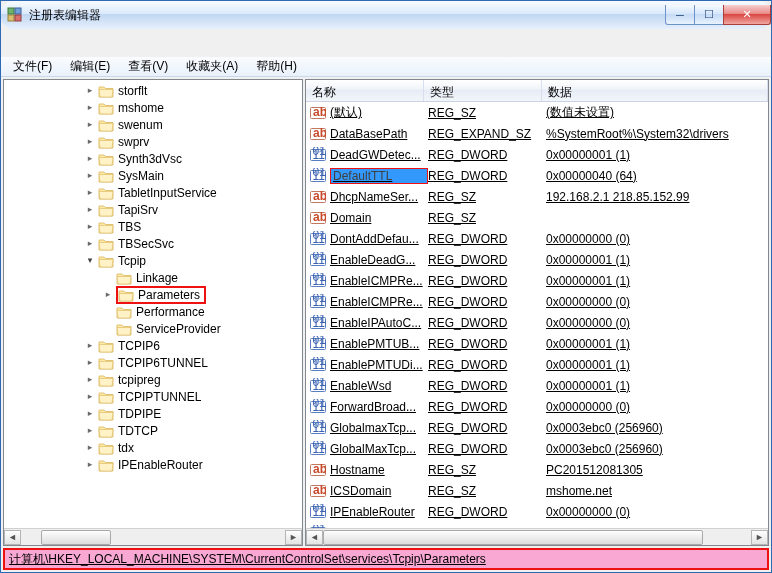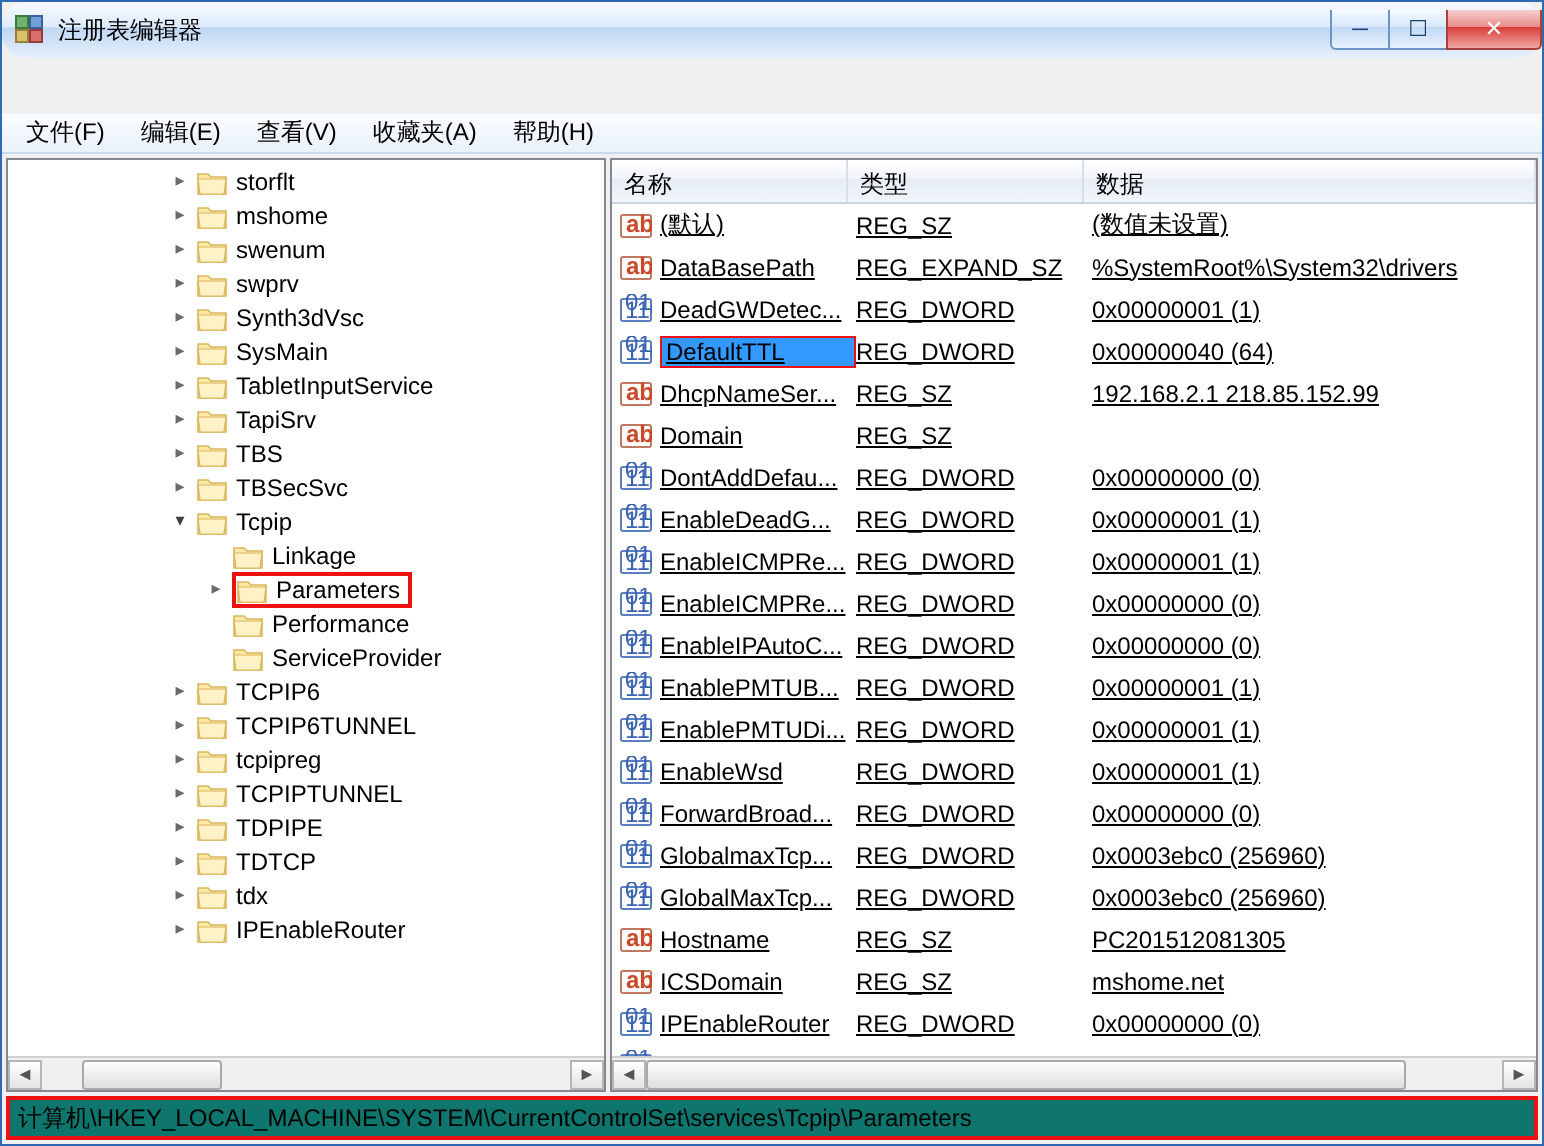--- a/index.html
+++ b/index.html
@@ -37,22 +37,22 @@
   .col-type { width: 118px; }
   .col-data { flex: 1; }
   .listbody { flex: 1; overflow: hidden; }
   .lrow { display:flex; align-items:center; height: 21px; padding-left: 4px; text-decoration: underline; }
   .lrow .ic { width:16px; height:16px; margin-right: 4px; flex:0 0 16px; }
   .lrow .c { overflow:hidden; text-overflow:ellipsis; white-space:nowrap; padding-right:4px; }
   .lrow .c.n { width: 98px; }
   .lrow .c.t { width: 118px; }
   .lrow .c.d { flex:1; }
   .lrow.sel { }
-  .lrow.sel .c.n { background: #3399ff; color: #000000; border:1px solid #e11; padding-left:2px; }
-  .statusbar { height: 22px; margin: 0 2px 2px 2px; border: 2px solid #e11; display:flex; align-items:center; padding: 0 4px; background: #0f766e; color:#000; }
+  .lrow.sel .c.n { background: #3399ff; color: #404040; border:1px solid #e11; padding-left:2px; }
+  .statusbar { height: 22px; margin: 0 2px 2px 2px; border: 2px solid #e11; display:flex; align-items:center; padding: 0 4px; background: #f9a8d4; color:#000;text-decoration:underline; }
 </style>
 </head>
 <body>
 
 <svg width="0" height="0" style="position:absolute">
   <defs>
     <g id="folder-closed">
       <path d="M1 3 L6 3 L7.5 4.5 L15 4.5 L15 13 L1 13 Z" fill="#ffe9a8" stroke="#d9b65a" stroke-width="0.8"></path>
       <path d="M1 5.5 L15 5.5 L14 13 L2 13 Z" fill="#fff2c6" stroke="#d9b65a" stroke-width="0.6"></path>
     </g>

